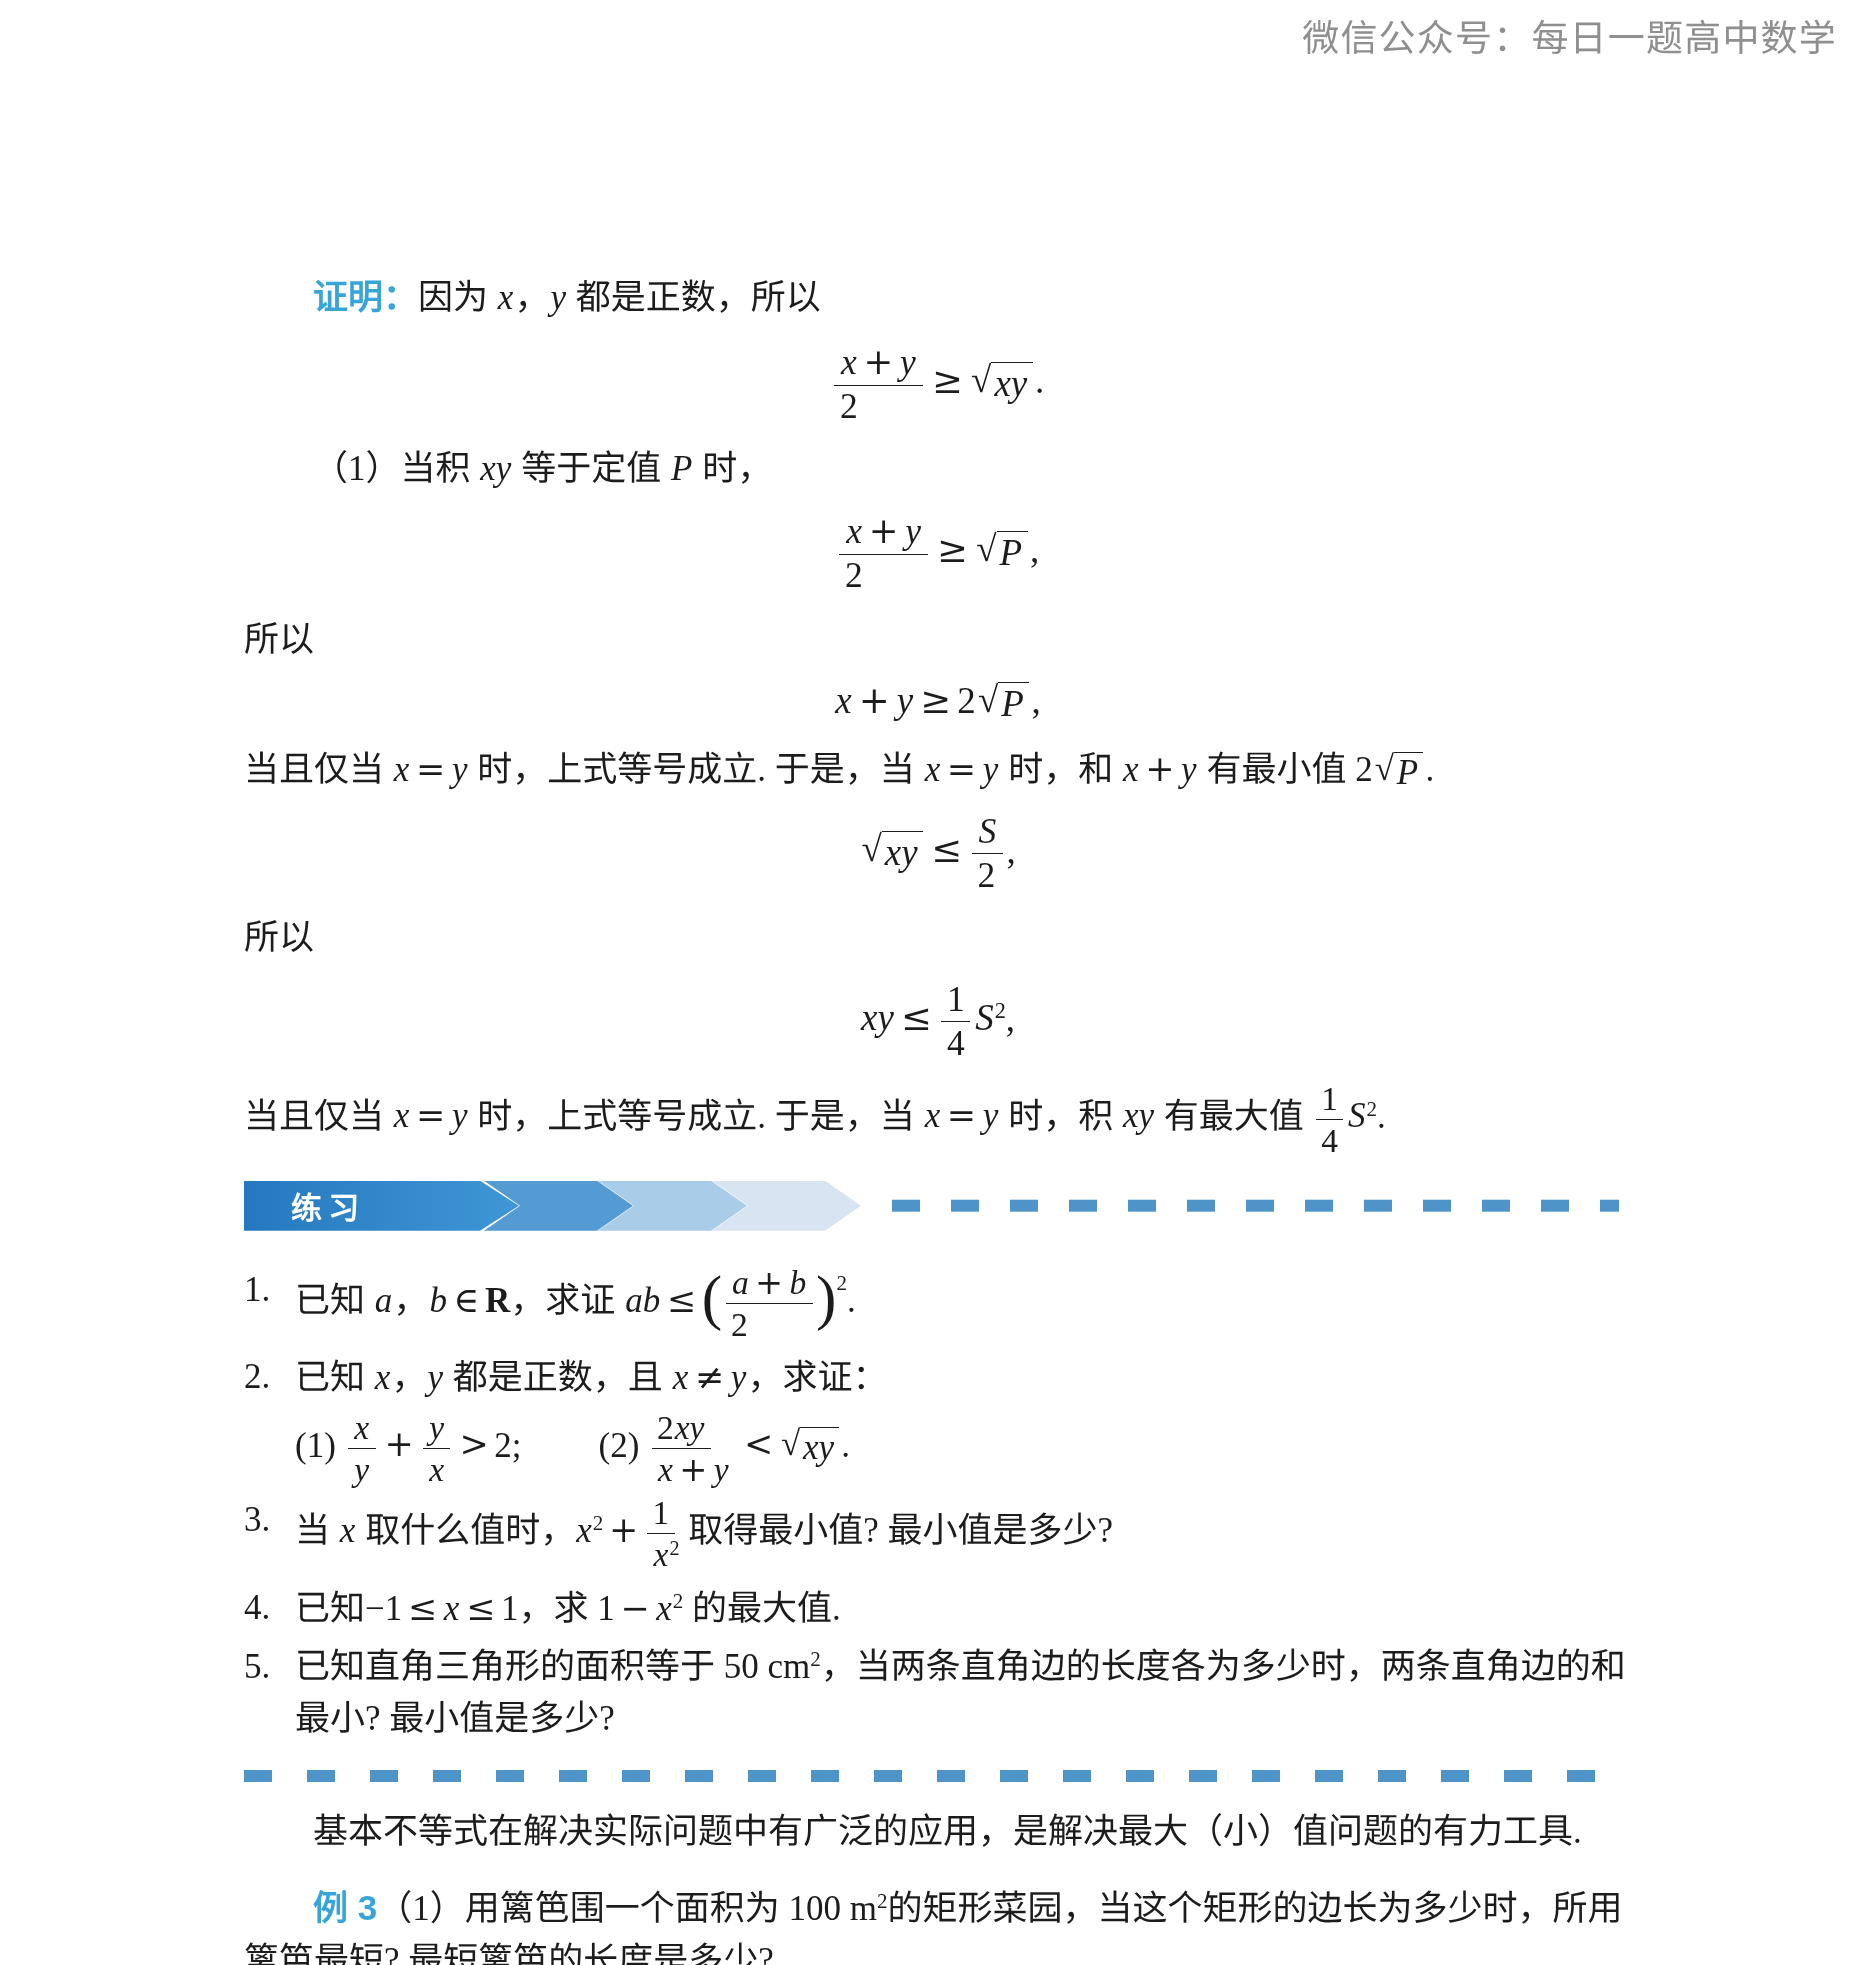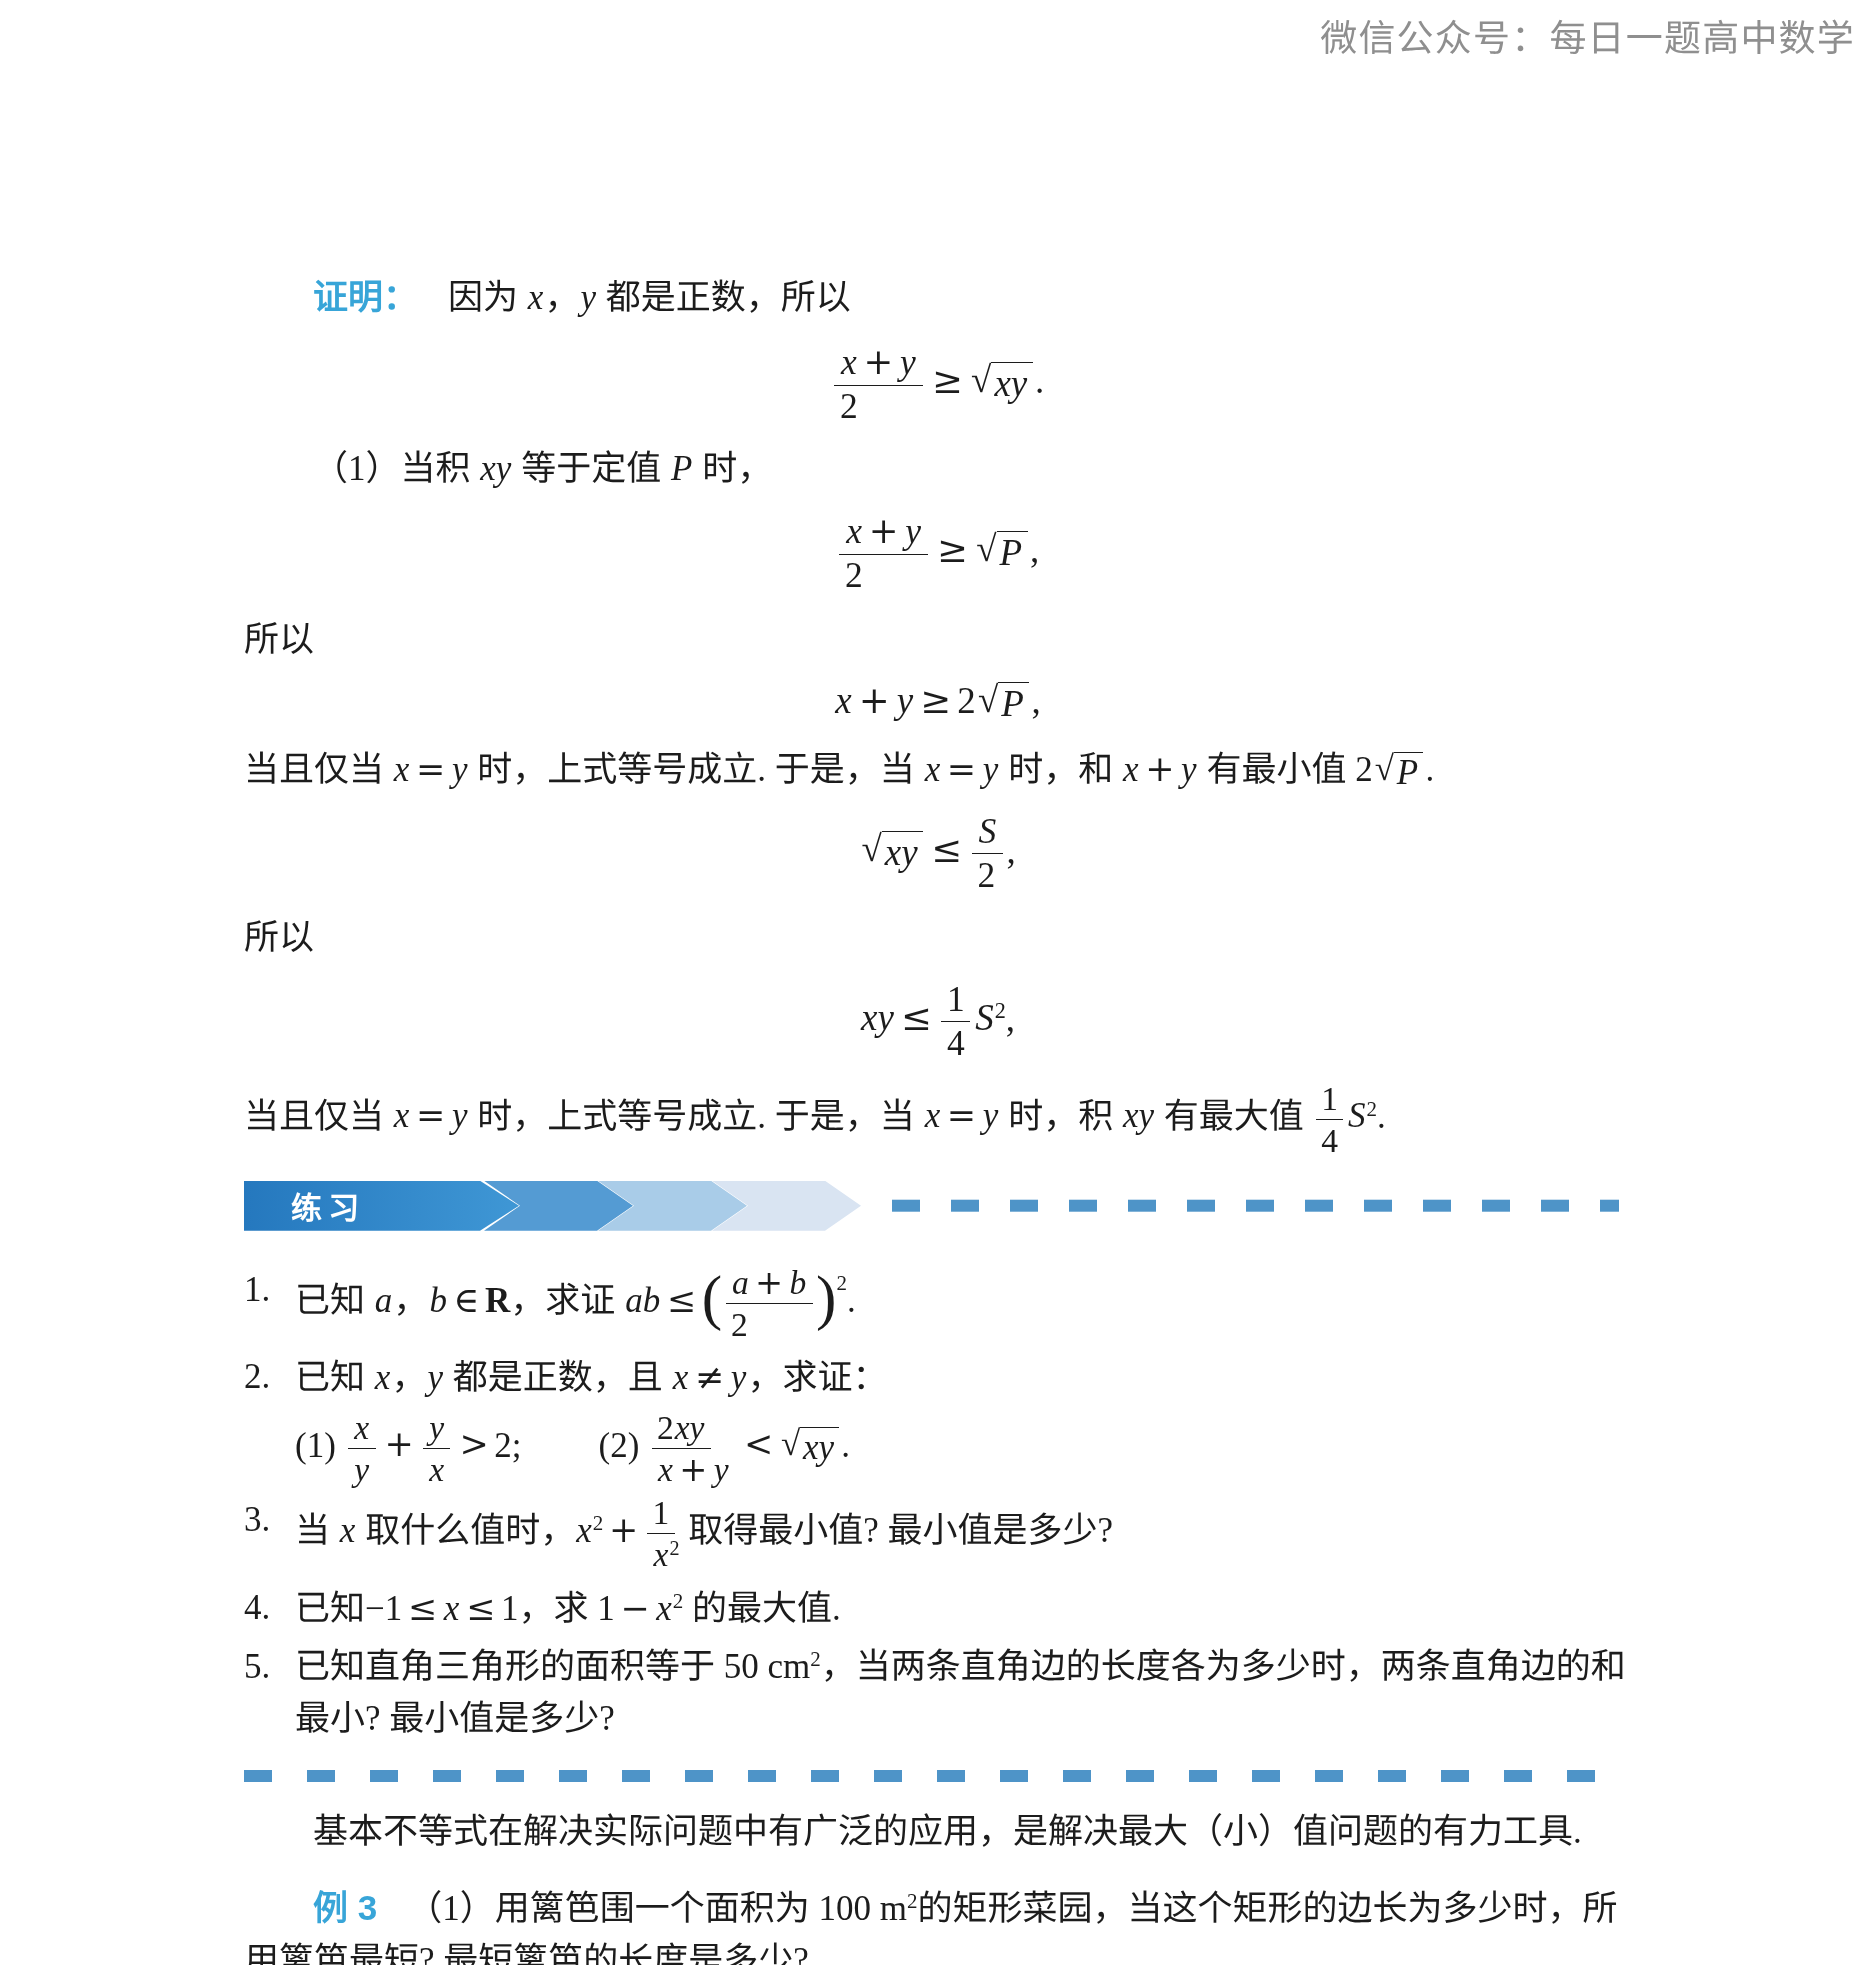--- a/index.html
+++ b/index.html
@@ -1,24 +1,24 @@
 <!DOCTYPE html>
 <html lang="zh-CN" style="--accent: #38a5d8; --ink: #1c1c1c; --wm: #8f8f8f; --dash: #4e94c8; --banner-dark: #2578be; --banner-dark2: #3f97d5; --banner-mid: #549bd3; --banner-light: #a9cce8; --banner-faint: #d9e4f2; --banner-text: #ffffff; --footer-ink: #3a3a3a;font-size:6.3px"><head>
 <meta charset="utf-8">
 <style>
   html,body{margin:0;padding:0;background:#fff;}
   .page{position:relative;width:1870px;height:2647px;background:#ffffff;overflow:hidden;
         font-family:"Liberation Serif","DejaVu Serif",serif;color:var(--ink,#1c1c1c);}
-  .watermark{position:absolute;top:7.9px;right:15px;font-size:37px;color:var(--wm,#8f8f8f);
+  .watermark{position:absolute;top:7.9px;right:33px;font-size:37px;color:var(--wm,#8f8f8f);
         letter-spacing:1.2px;font-family:"Liberation Serif","DejaVu Serif",serif;}
   .content{position:absolute;left:244px;top:0;width:1387px;}
   .para{font-size:35px;line-height:1.5;margin:0;}
   .ind{text-indent:69px;}
   .accent{color:var(--accent,#38a5d8);font-family:"Liberation Sans","DejaVu Sans",sans-serif;
-        font-weight:600;margin-right:30px;}
+        font-weight:600;margin-right:0;}
   .formula{font-size:37px;text-align:center;line-height:1.25;}
   
   .mt{}
   .mv{font-style:italic;padding:0 .03em;}
   .mr{}
   .mb{font-weight:bold;}
   .mo{font-family:"DejaVu Serif","Liberation Serif",serif;padding:0 .16em;}
   .msup{font-size:.6em;vertical-align:.55em;line-height:0;}
   .bsup{vertical-align:1.05em;}
   .mbig{font-size:1.75em;line-height:0;vertical-align:-.1em;font-weight:400;}

